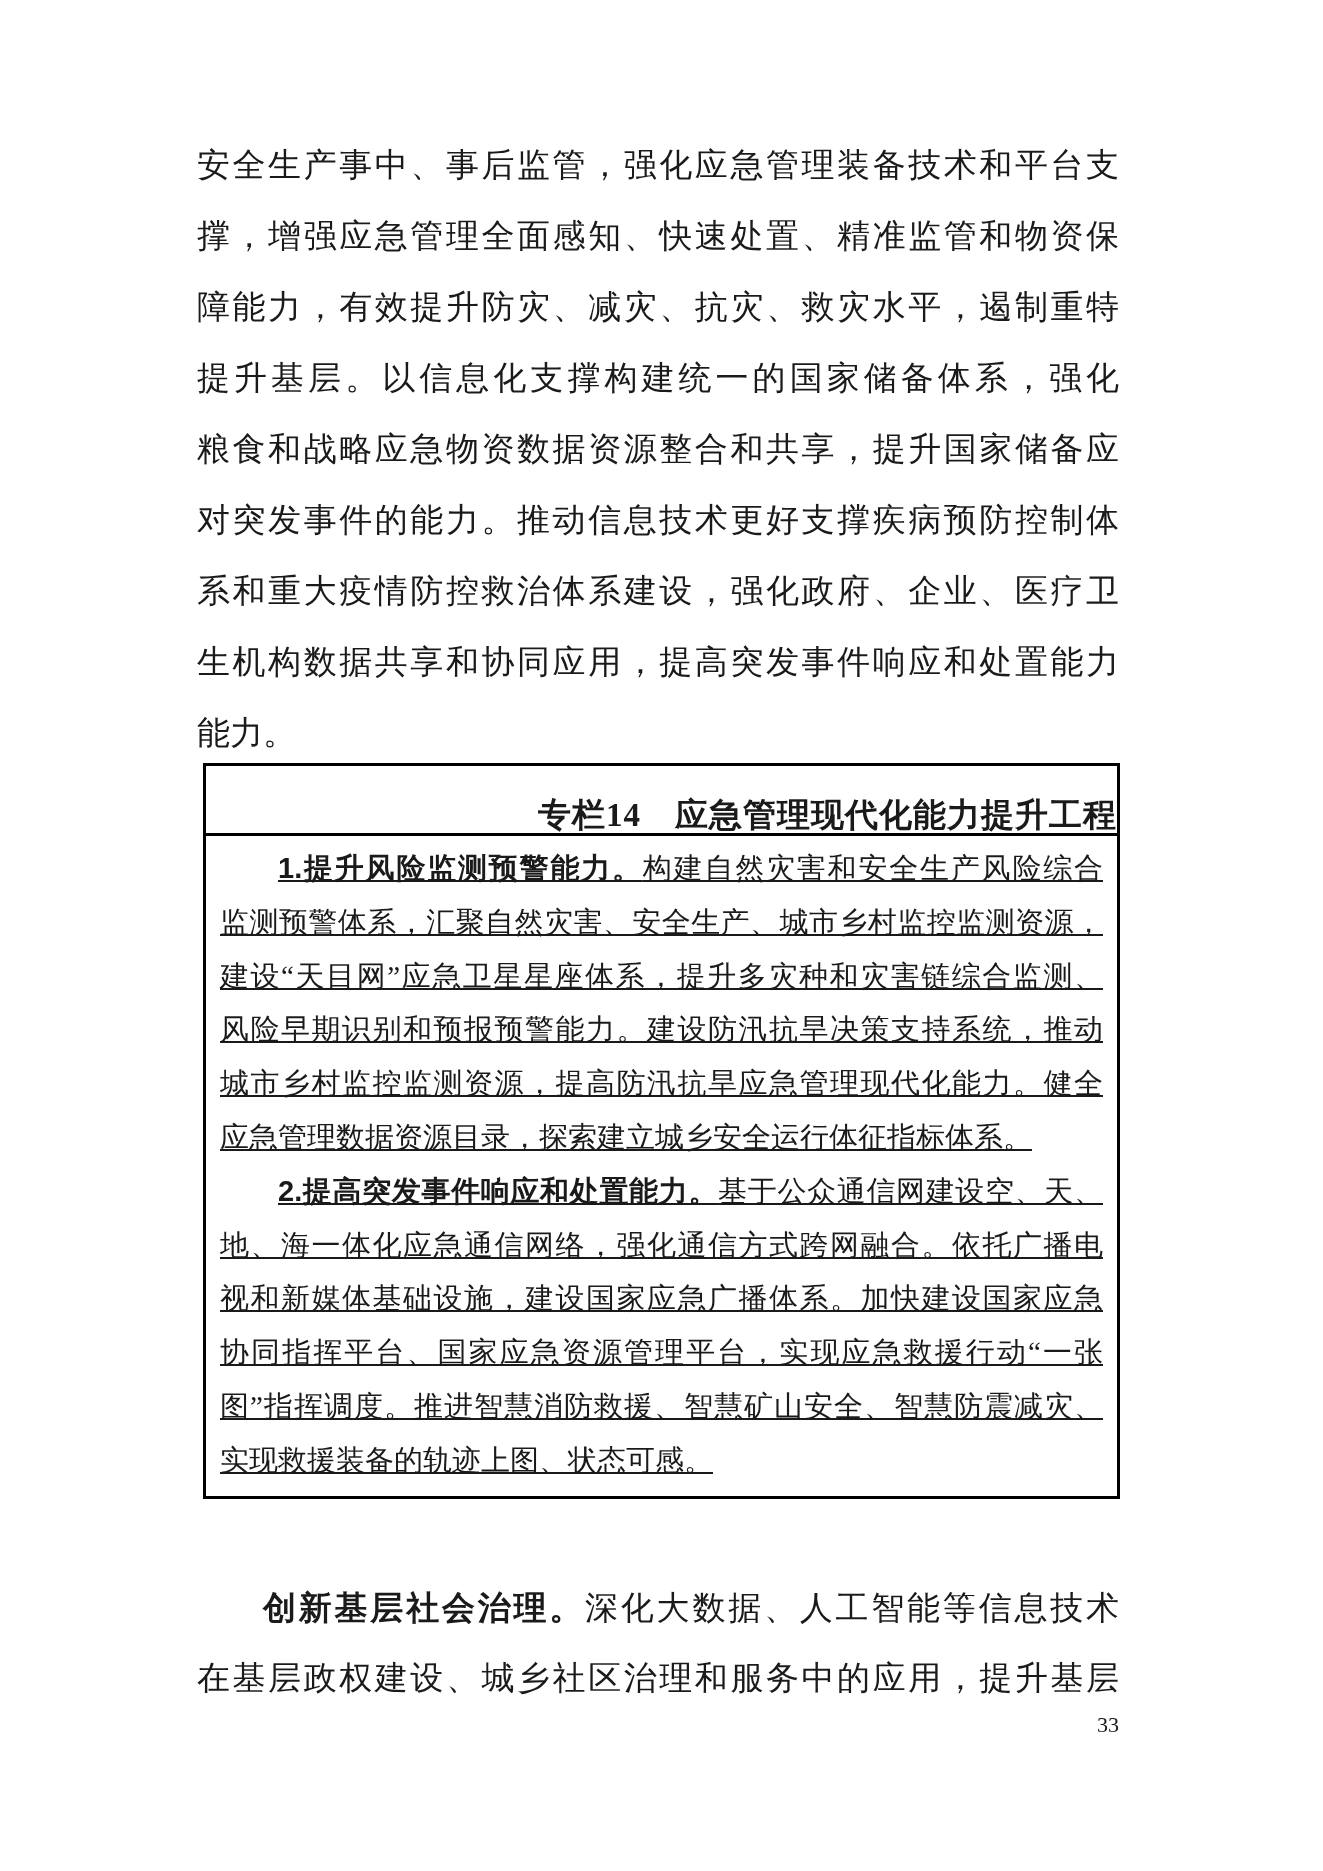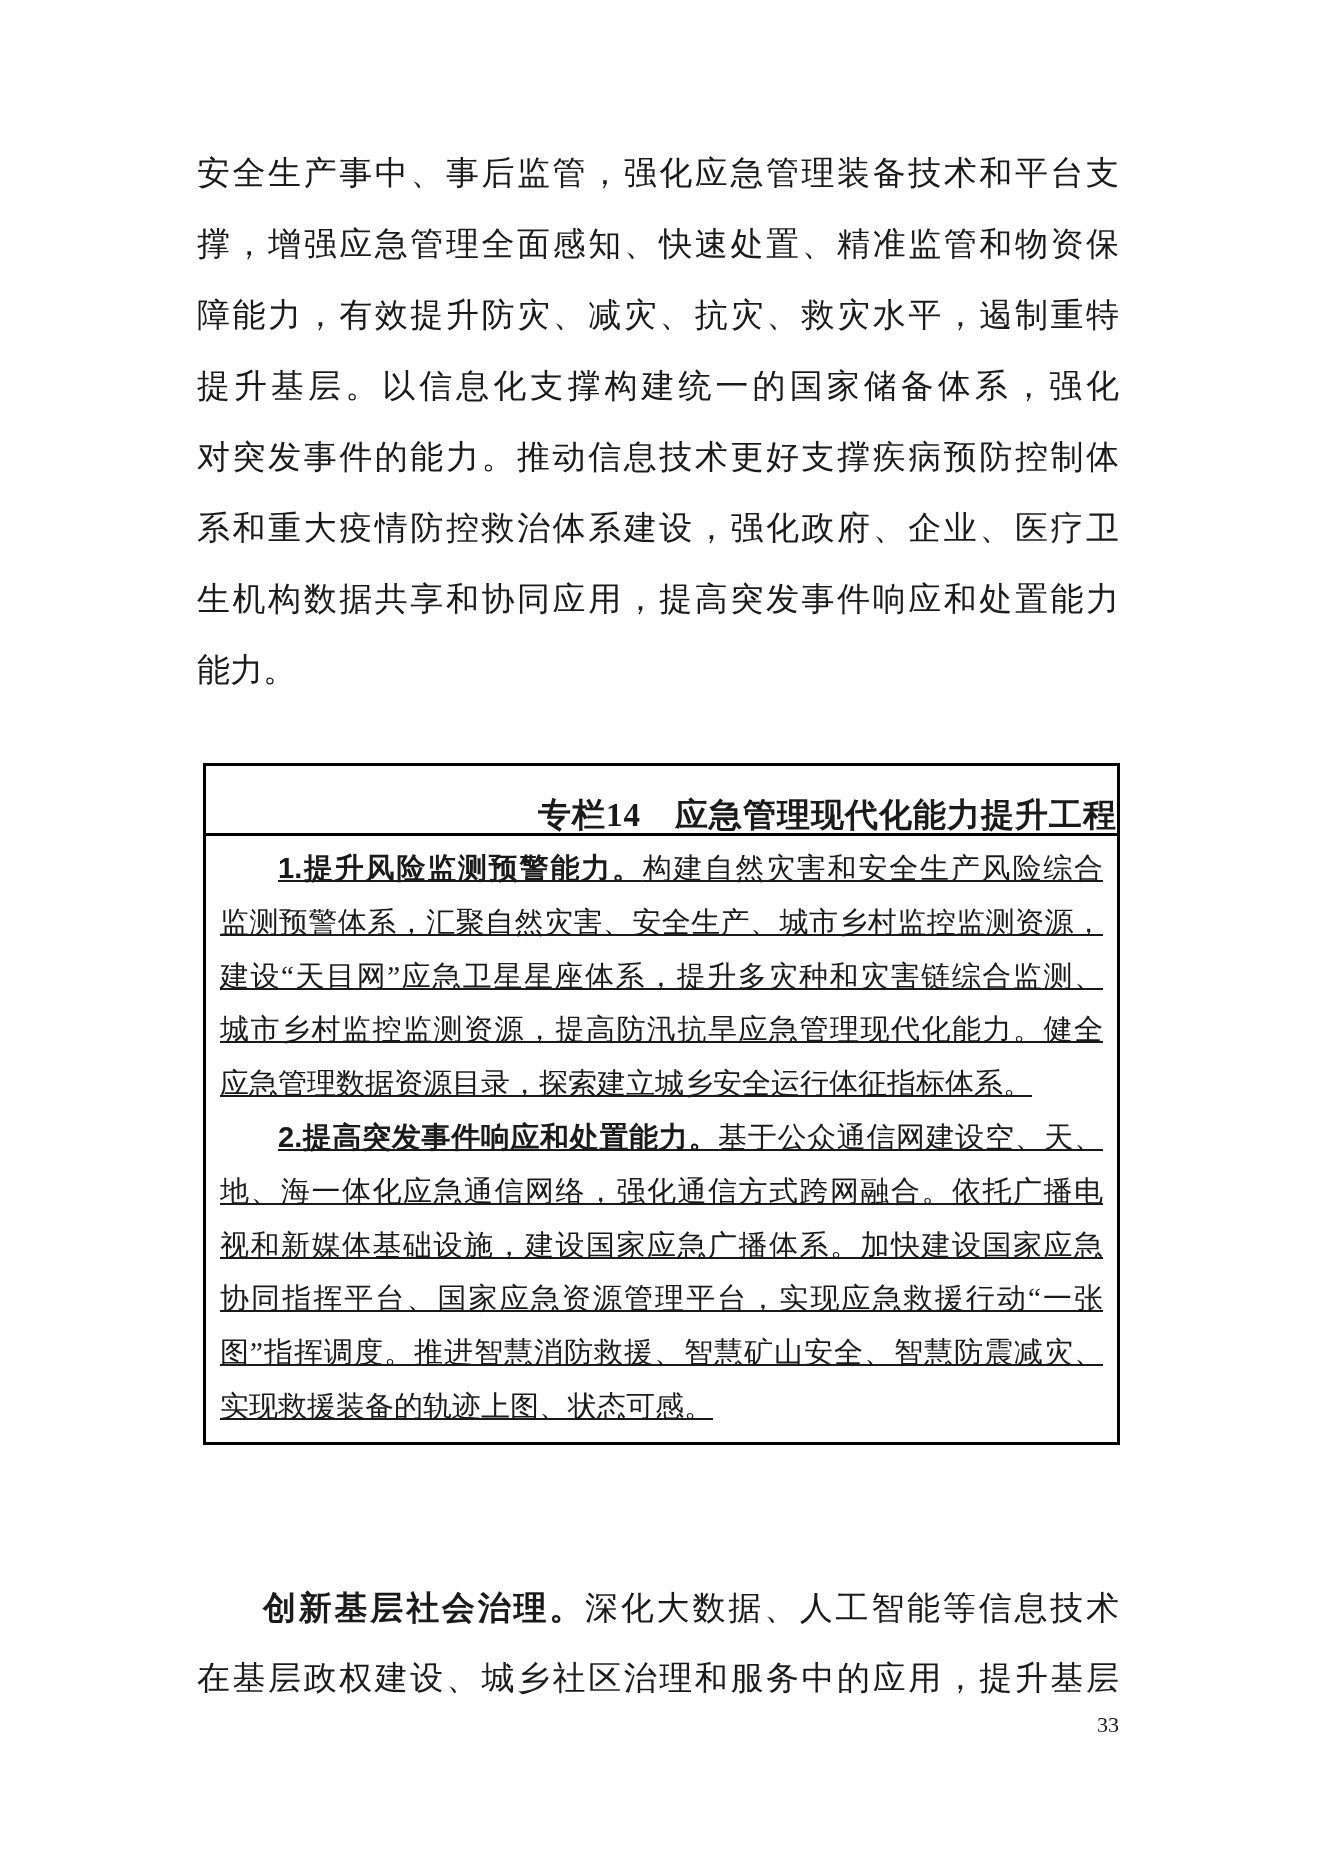--- a/index.html
+++ b/index.html
@@ -18,21 +18,21 @@
     color: var(--ink);
     font-family: "Liberation Serif", "DejaVu Serif", serif;
     overflow: hidden;
   }
   
   .body-col {
     position: absolute;
     left: 197px;
     width: 922px;
   }
-  .para-1 { top: 138px; }
+  .para-1 { top: 130px; }
   .para-2 { top: 1572px; }
   .body-col .line {
     font-size: 33px;
     line-height: 71px;
     height: 71px;
     text-align: justify;
     text-align-last: justify;
     white-space: normal;
   }
   
@@ -86,32 +86,34 @@
 </head>
 <body>
 
 <div class="page">
 
   <div class="body-col para-1">
       <div class="line"><span>安全生产事中、事后监管，强化应急管理装备技术和平台支</span></div>
       <div class="line"><span>撑，增强应急管理全面感知、快速处置、精准监管和物资保</span></div>
       <div class="line"><span>障能力，有效提升防灾、减灾、抗灾、救灾水平，遏制重特</span></div>
       <div class="line"><span>提升基层。以信息化支撑构建统一的国家储备体系，强化</span></div>
+      <div class="line"><span>粮食和战略应急物资数据资源整合和共享，提升国家储备应</span></div>
       <div class="line"><span>对突发事件的能力。推动信息技术更好支撑疾病预防控制体</span></div>
       <div class="line"><span>系和重大疫情防控救治体系建设，强化政府、企业、医疗卫</span></div>
       <div class="line"><span>生机构数据共享和协同应用，提高突发事件响应和处置能力</span></div>
       <div class="line no-justify"><span>能力。</span></div>
     </div>
 
   <div class="callout">
     <div class="callout-title">专栏14　应急管理现代化能力提升工程</div>
     <div class="callout-body">
         <div class="line indent"><span class="hei">1.提升风险监测预警能力。</span><span>构建自然灾害和安全生产风险综合</span></div>
         <div class="line"><span>监测预警体系，汇聚自然灾害、安全生产、城市乡村监控监测资源，</span></div>
         <div class="line"><span>建设“天目网”应急卫星星座体系，提升多灾种和灾害链综合监测、</span></div>
+        <div class="line"><span>风险早期识别和预报预警能力。建设防汛抗旱决策支持系统，推动</span></div>
         <div class="line"><span>城市乡村监控监测资源，提高防汛抗旱应急管理现代化能力。健全</span></div>
         <div class="line no-justify"><span>应急管理数据资源目录，探索建立城乡安全运行体征指标体系。</span></div>
         <div class="line indent"><span class="hei">2.提高突发事件响应和处置能力。</span><span>基于公众通信网建设空、天、</span></div>
         <div class="line"><span>地、海一体化应急通信网络，强化通信方式跨网融合。依托广播电</span></div>
         <div class="line"><span>视和新媒体基础设施，建设国家应急广播体系。加快建设国家应急</span></div>
         <div class="line"><span>协同指挥平台、国家应急资源管理平台，实现应急救援行动“一张</span></div>
         <div class="line"><span>图”指挥调度。推进智慧消防救援、智慧矿山安全、智慧防震减灾、</span></div>
         <div class="line no-justify"><span>实现救援装备的轨迹上图、状态可感。</span></div>
       </div>
   </div>

